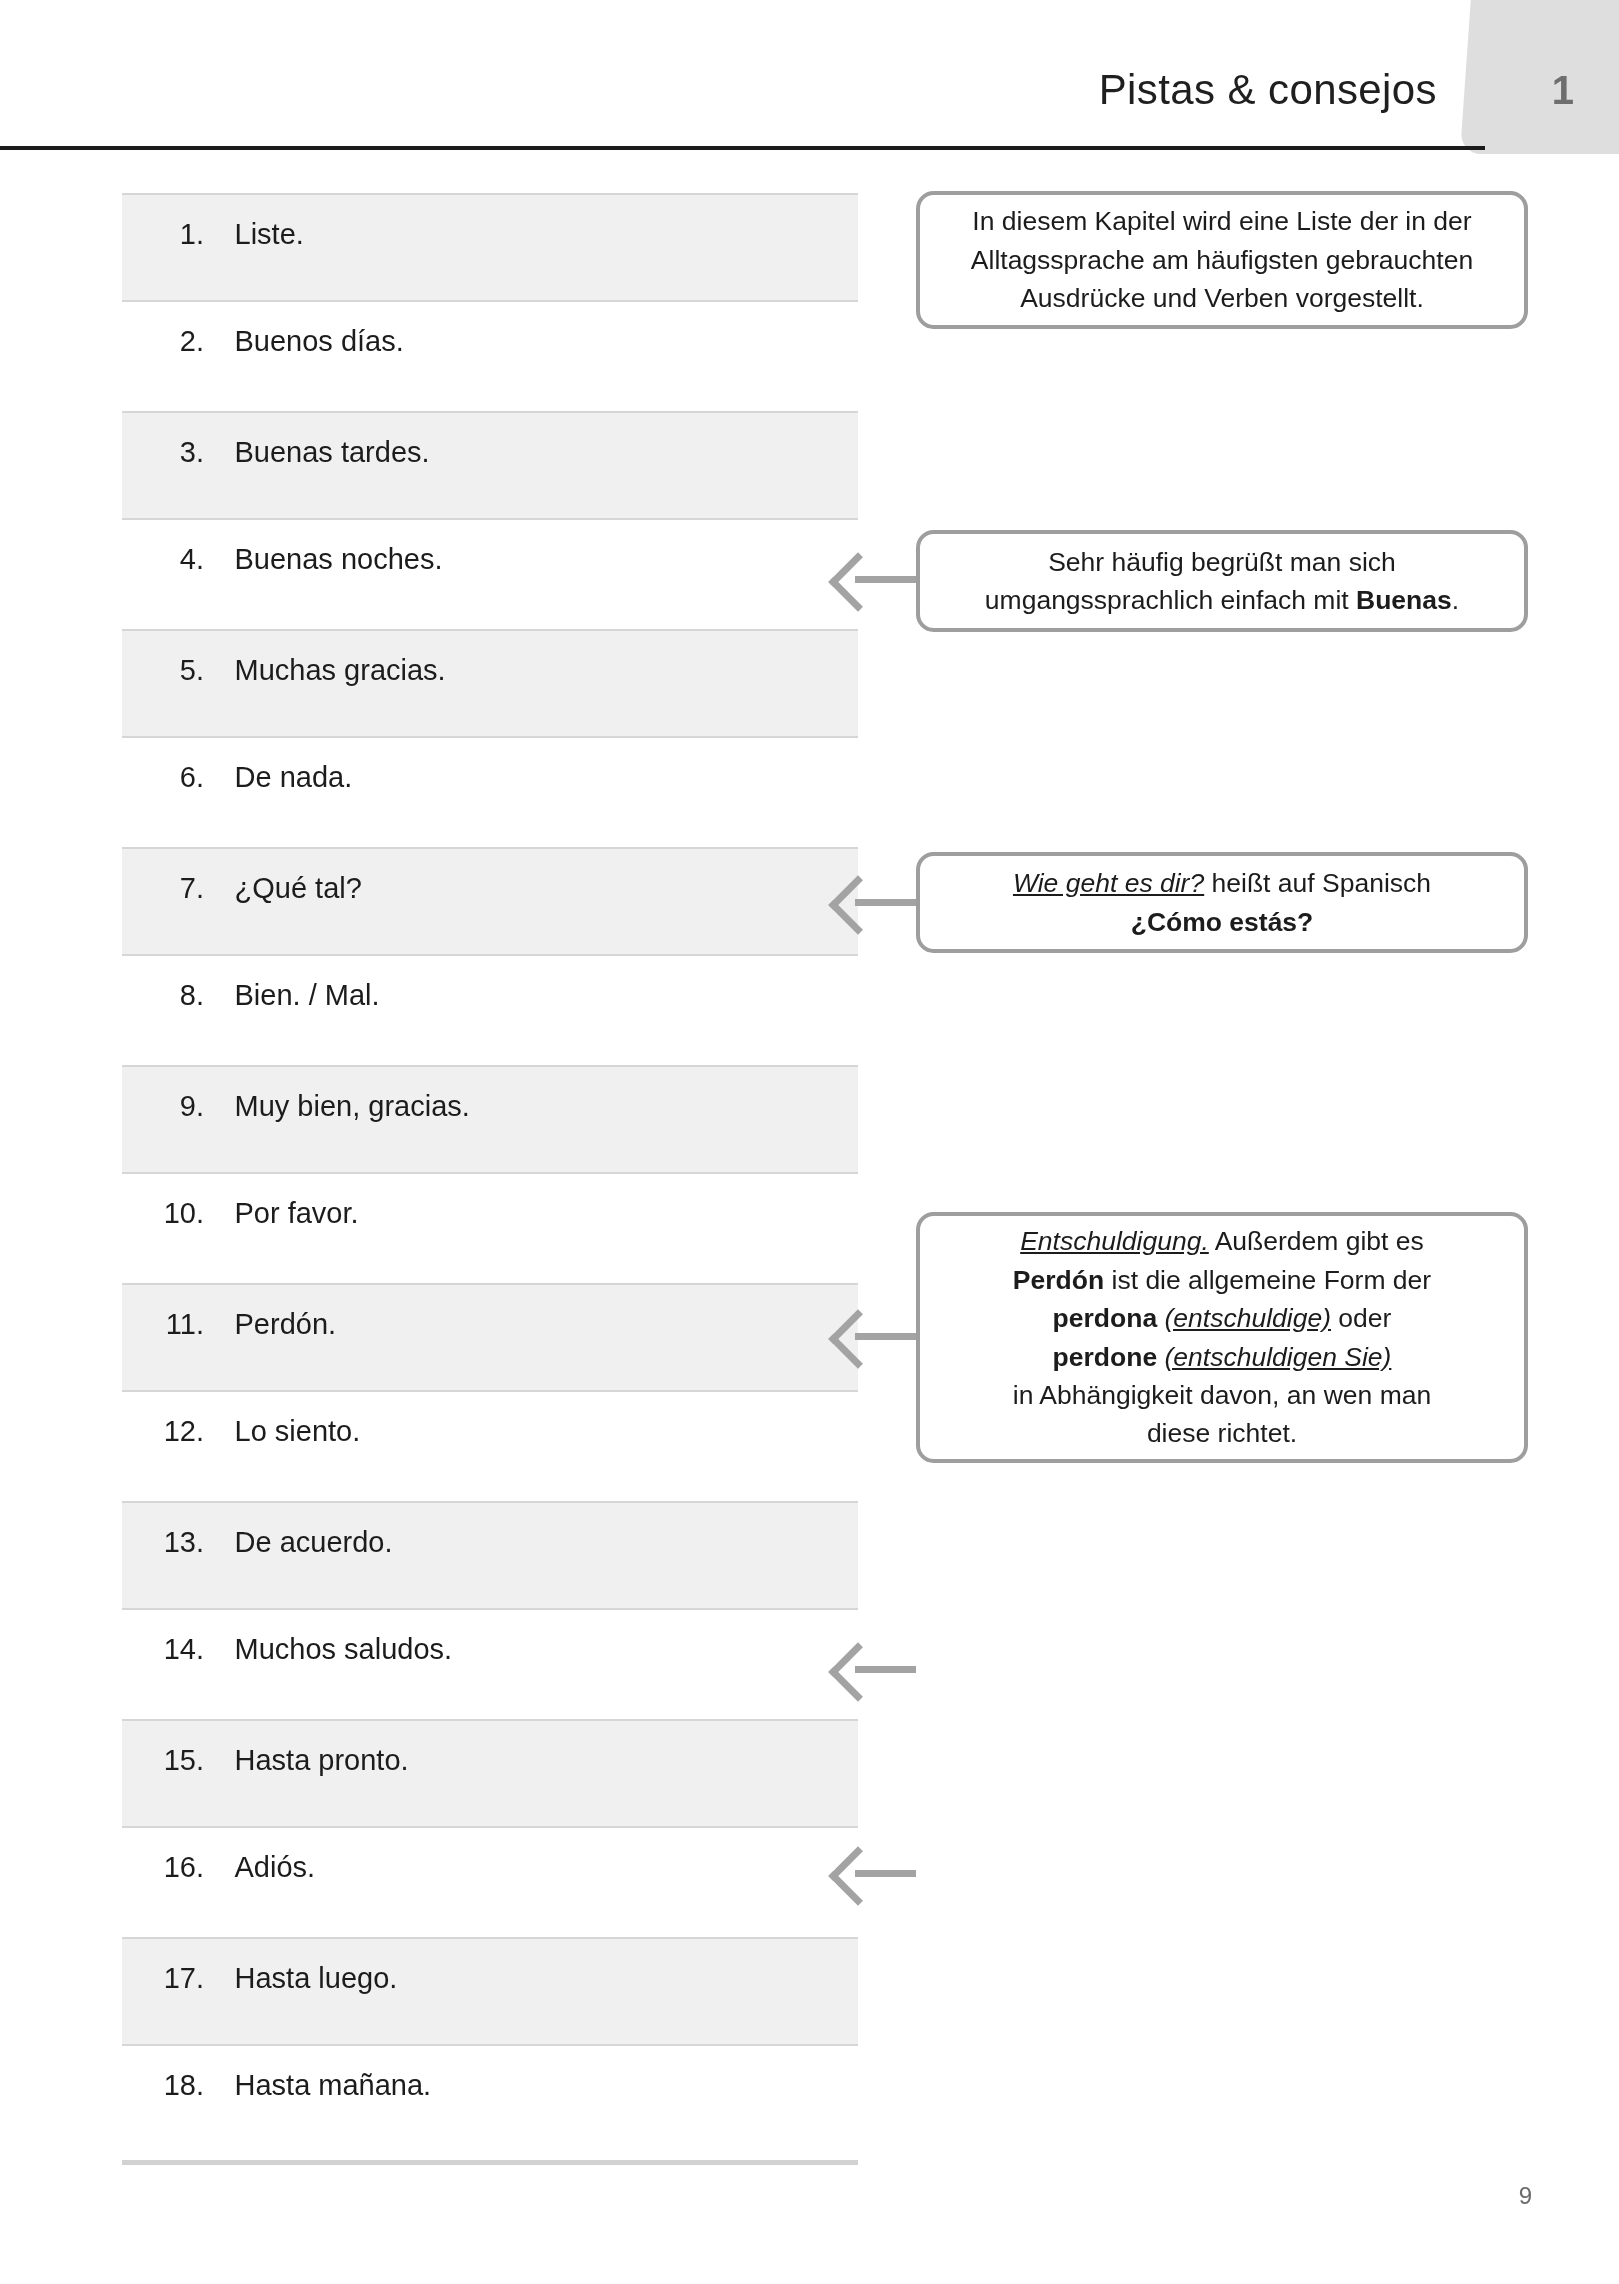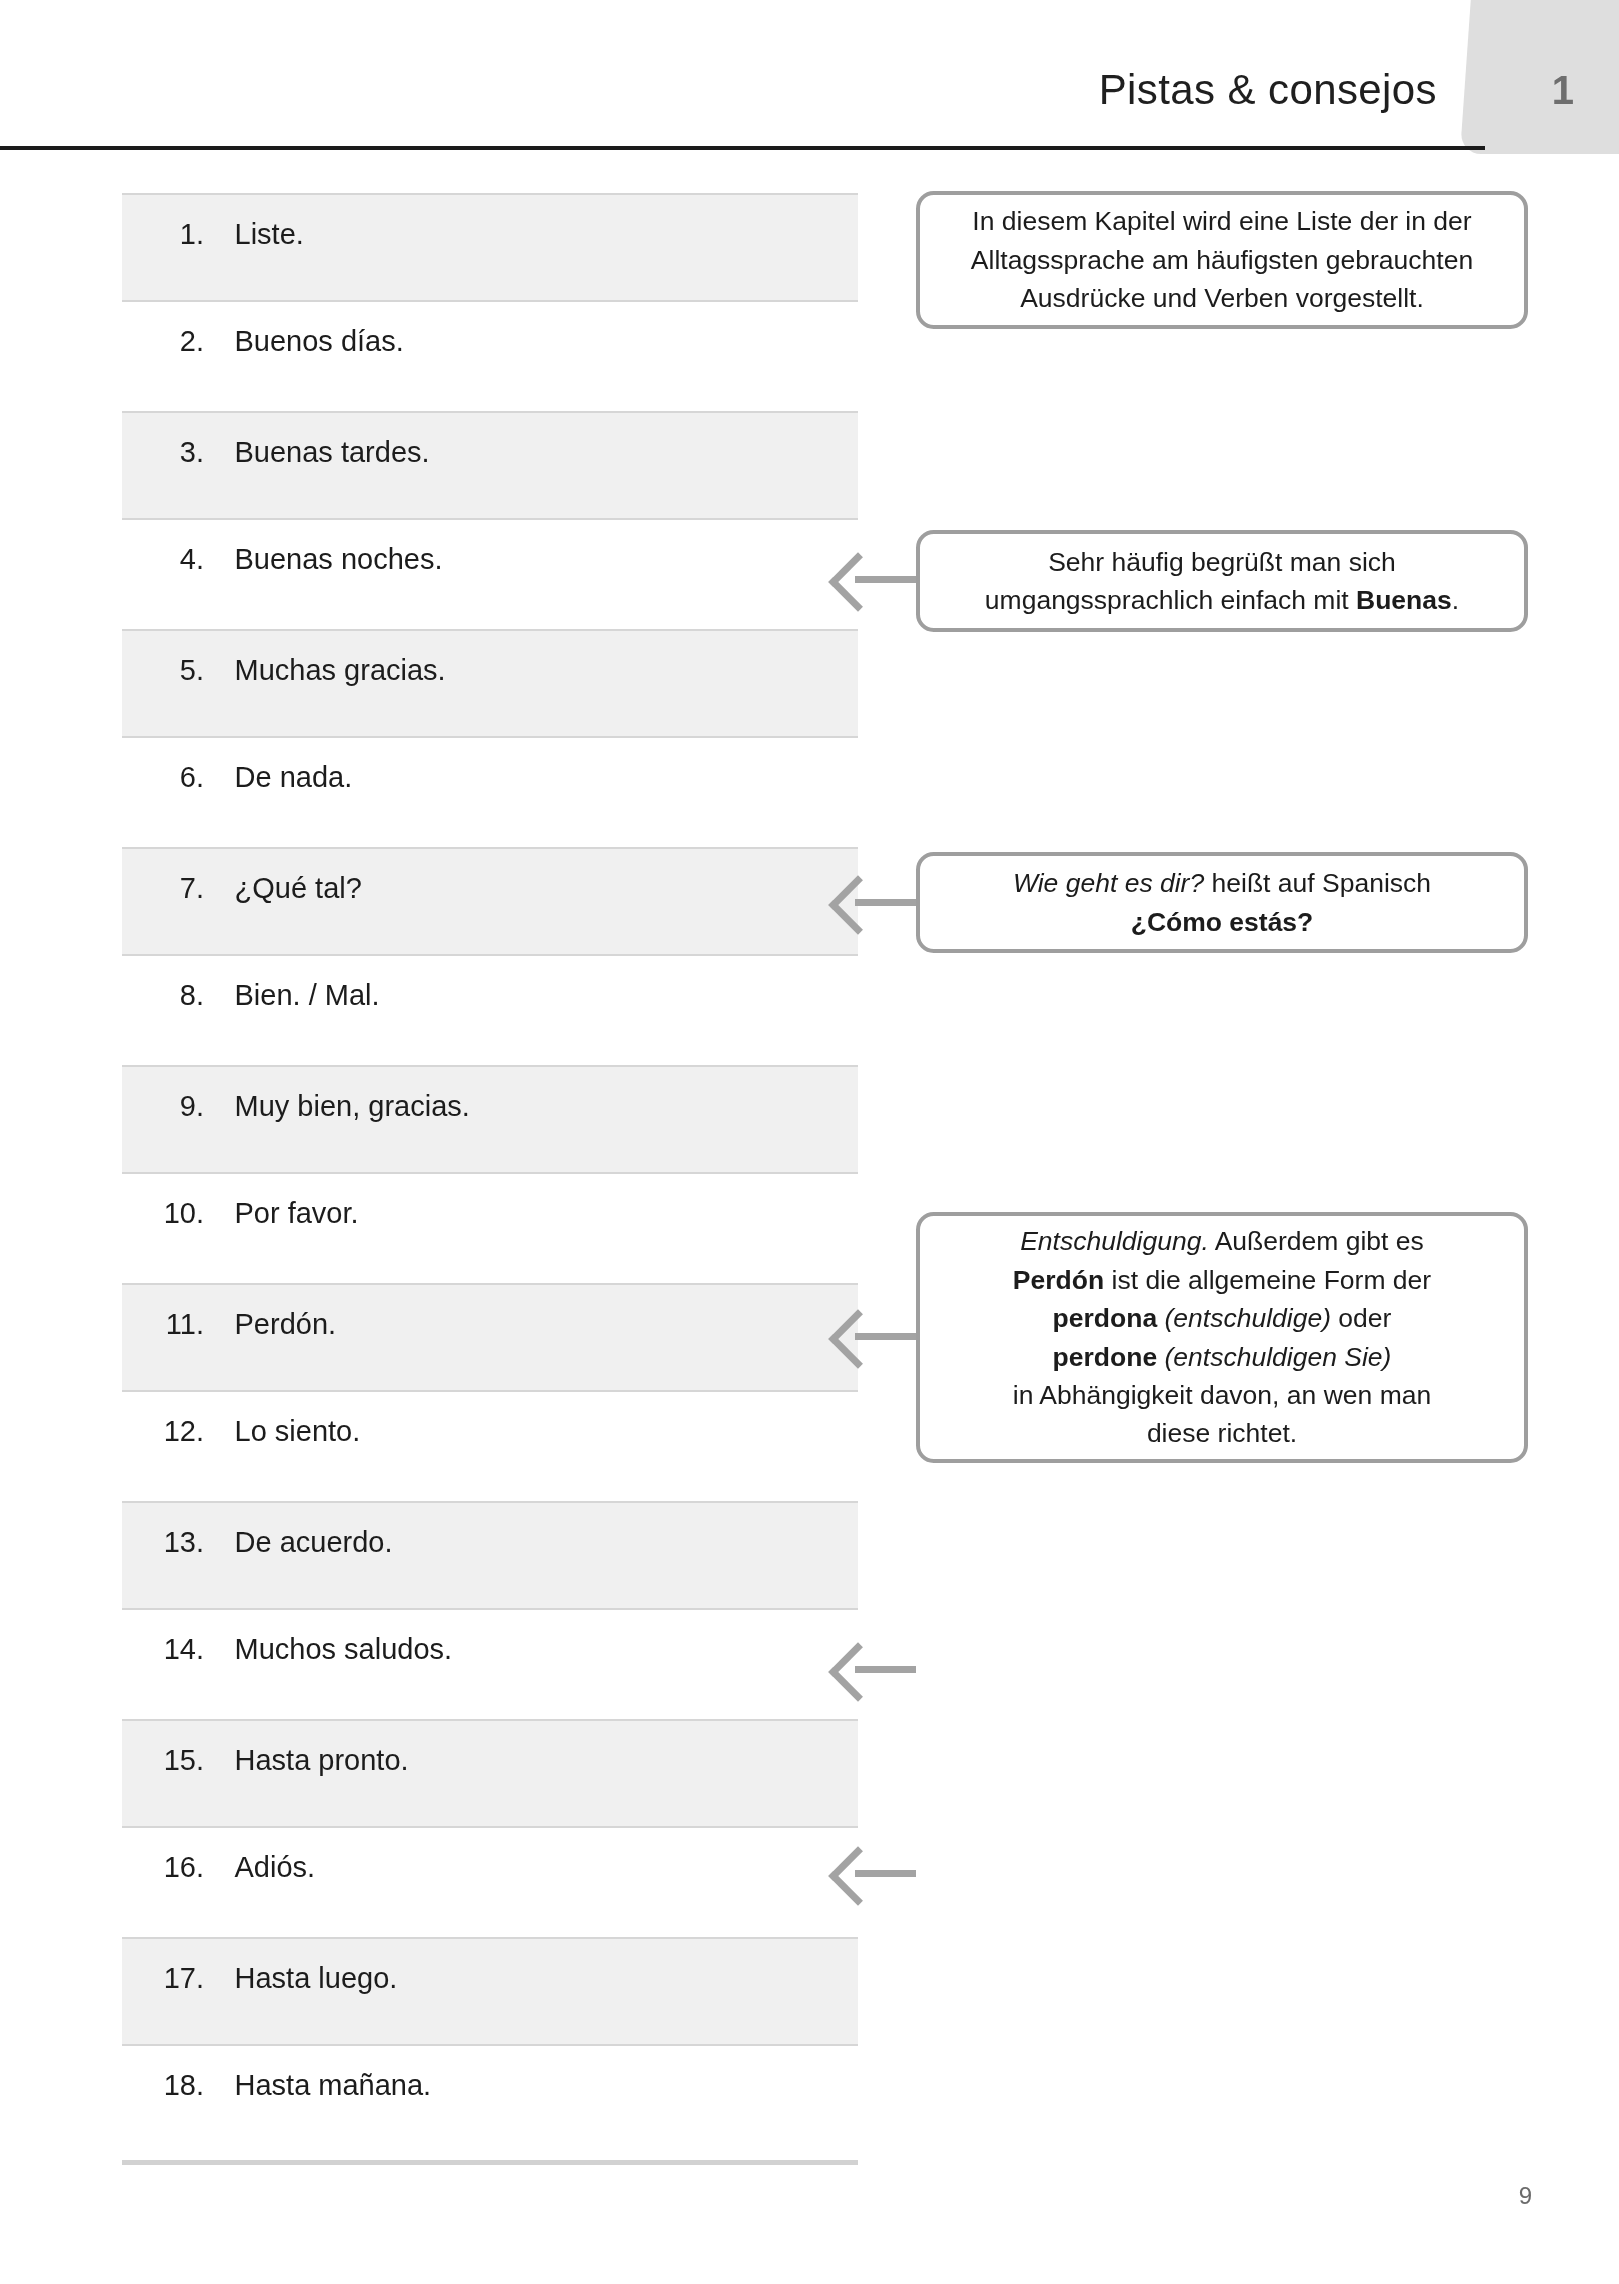--- a/index.html
+++ b/index.html
@@ -126,21 +126,21 @@
     align-items: center;
     justify-content: center;
     text-align: left;
     font-size: 26.5px;
     line-height: 1.45;
     color: #1c1c1c;
     padding: 11.3px 21px;
   }
   .callout .line { white-space: nowrap; }
   .callout b { font-weight: 700; }
-  .callout i { font-style: italic; }
+  .callout i { font-style: italic; text-decoration: underline; }
 
   
   .callout-arrow {
     position: absolute;
     width: 84px;
     height: 53px;
   }
   .callout-arrow .stem {
     position: absolute;
     left: 24px;

